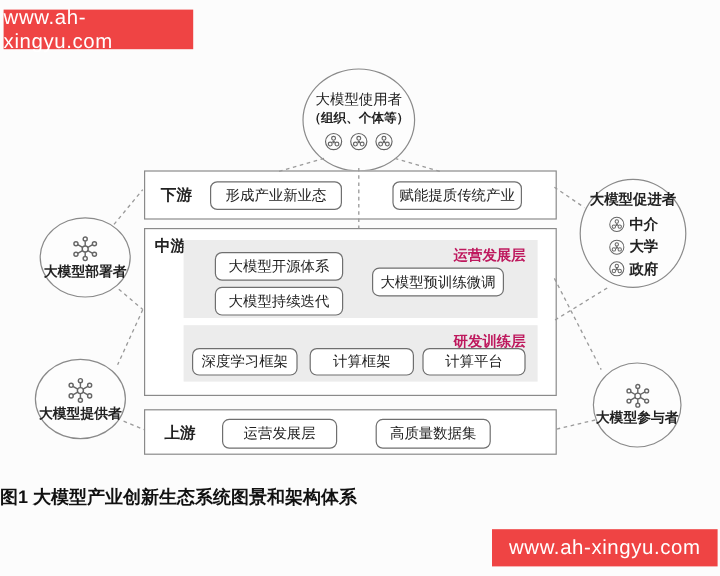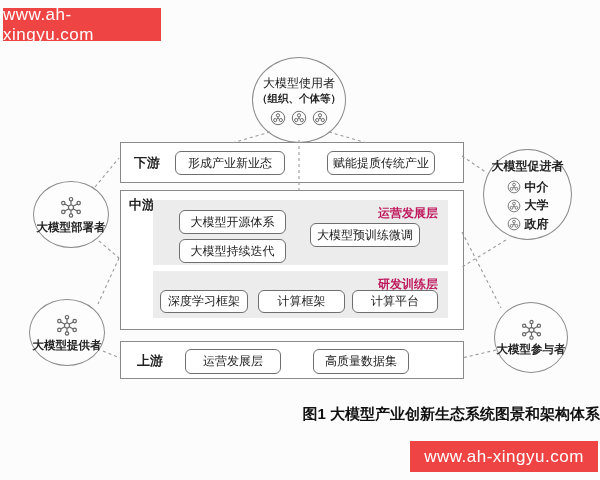--- a/index.html
+++ b/index.html
@@ -28,21 +28,21 @@
   #node-users .t1{font-size:12px;font-weight:400;}
   #node-users .t2{font-size:10.5px;font-weight:600;}
   #node-users .icon-row{display:flex;gap:5px;margin-top:4px;}
   #node-deployer{left:33px;top:181px;width:76px;height:67px;}
   #node-provider{left:29px;top:299px;width:76px;height:67px;}
   #node-promoter{left:483px;top:149px;width:89px;height:91px;padding-top:2px;}
   #node-promoter .title{font-size:12px;font-weight:700;margin-bottom:2px;}
   #node-promoter .m-row{display:flex;align-items:center;gap:4px;margin-top:1.5px;
                         font-size:12px;font-weight:600;}
   #node-participant{left:494px;top:302px;width:74px;height:71px;}
-  .caption{position:absolute;left:0;top:405px;width:100%;text-align:right;
+  .caption{position:absolute;left:0;top:405px;width:100%;text-align:left;
            font-size:15px;font-weight:bold;color:#111;}
   svg.links{position:absolute;left:0;top:0;pointer-events:none;}
   .mol{margin-bottom:1px;}
 </style>
 </head>
 <body>
 
 <div class="stage">
 
   <div class="banner" id="banner-top">

